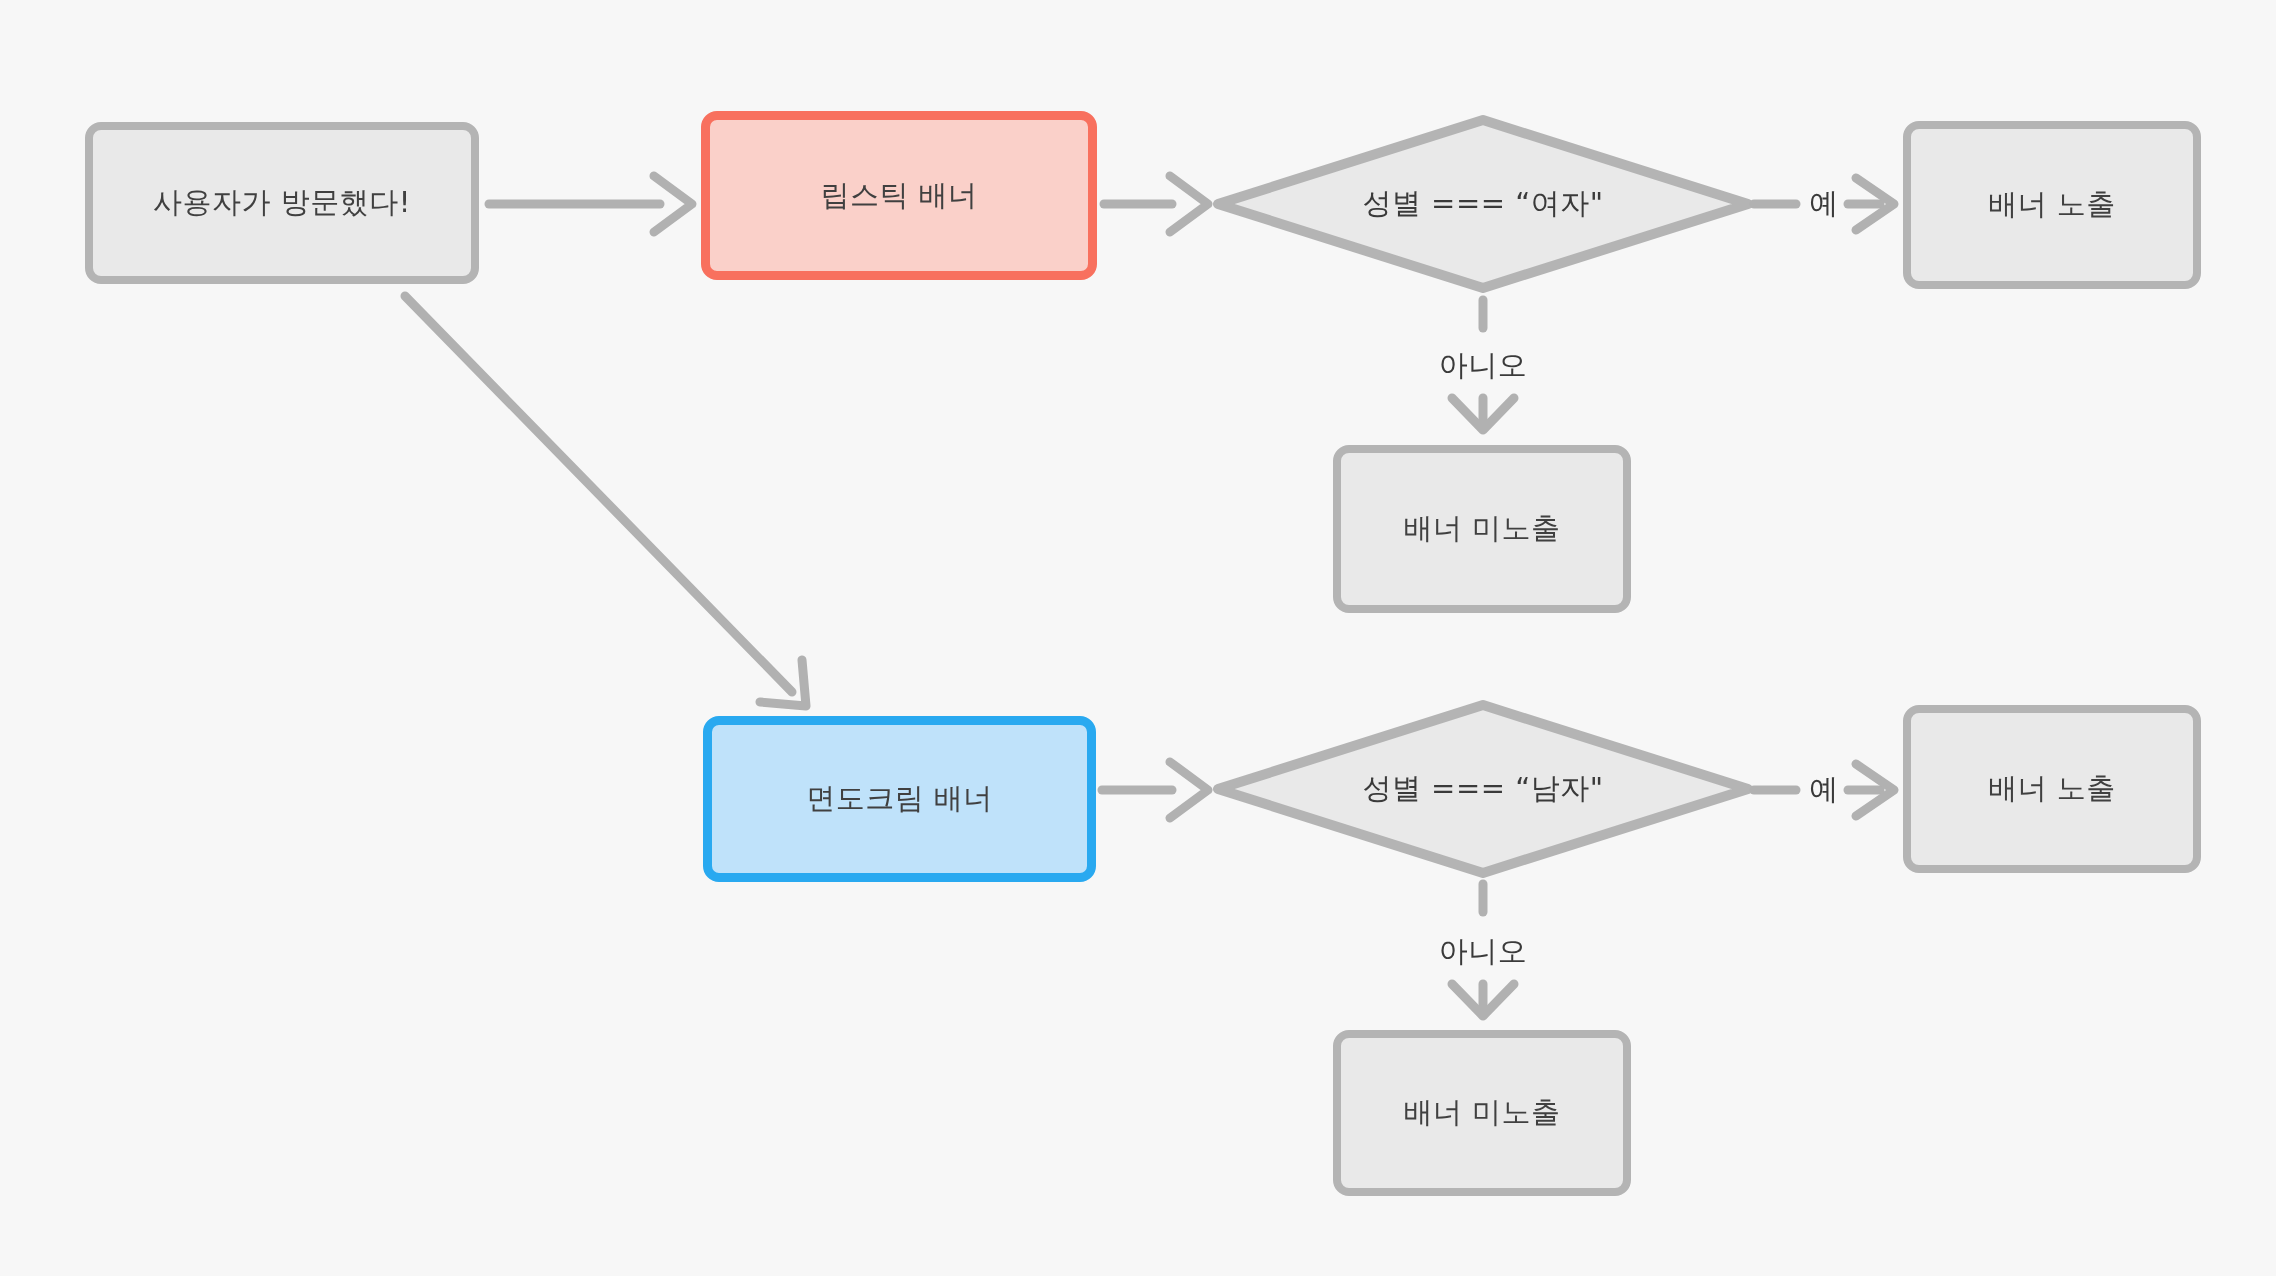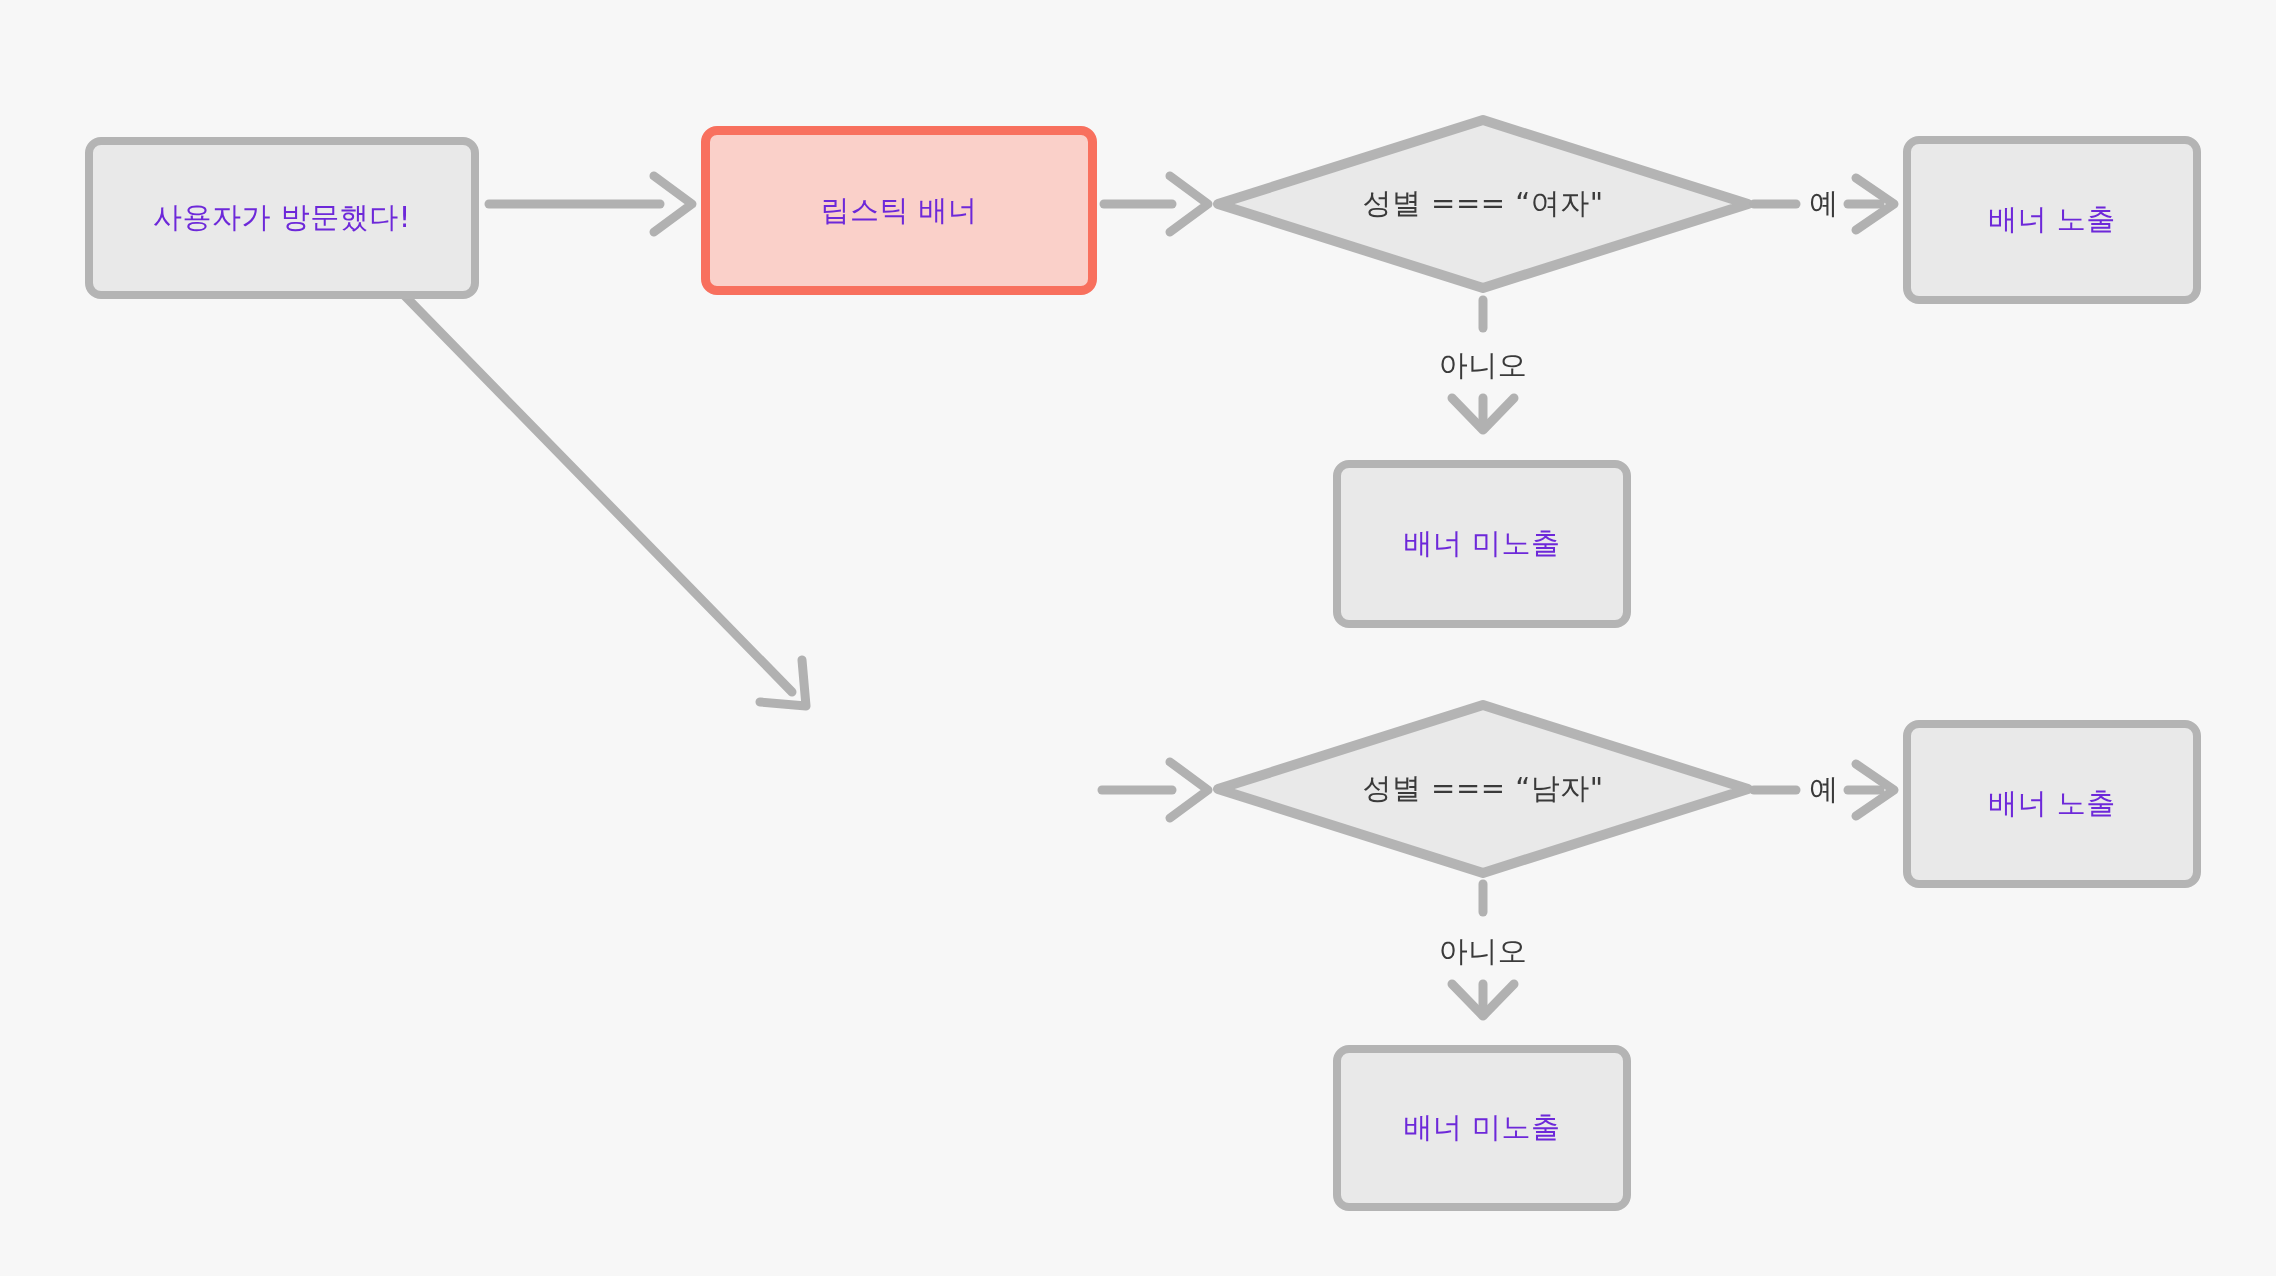--- a/index.html
+++ b/index.html
@@ -34,24 +34,23 @@
   }
   .node{
     position:absolute;
     box-sizing:border-box;
     display:flex;
     align-items:center;
     justify-content:center;
     border-radius:16px;
     font-size:29px;
     font-weight:500;
-    color:#6d28d9;
+    color:#404040;
     text-align:center;
     letter-spacing:0.5px;
-    margin-top:15px;
   }
   .node-gray{
     background:#E9E9E9;
     border:8px solid #B4B4B4;
   }
   .node-red{
     background:#FAD0C9;
     border:9px solid #F8705E;
   }
   .node-blue{
@@ -127,20 +126,21 @@
   </svg>
 
   <div class="node node-gray" style="left:85px;top:122px;width:394px;height:162px;">사용자가 방문했다!</div>
 
   <div class="node node-red" style="left:701px;top:111px;width:396px;height:169px;">립스틱 배너</div>
 
   <div class="node node-gray" style="left:1903px;top:121px;width:298px;height:168px;">배너 노출</div>
 
   <div class="node node-gray" style="left:1333px;top:445px;width:298px;height:168px;">배너 미노출</div>
 
+  <div class="node node-blue" style="left:703px;top:716px;width:393px;height:166px;">면도크림 배너</div>
 
   <div class="node node-gray" style="left:1903px;top:705px;width:298px;height:168px;">배너 노출</div>
 
   <div class="node node-gray" style="left:1333px;top:1030px;width:298px;height:166px;">배너 미노출</div>
 
   <div class="float-label" style="left:1283px;top:182px;width:400px;height:44px;">성별 === “여자"</div>
 
   <div class="float-label" style="left:1283px;top:767px;width:400px;height:44px;">성별 === “남자"</div>
 
   <div class="float-label" style="left:1796px;top:182px;width:56px;height:44px;">예</div>

